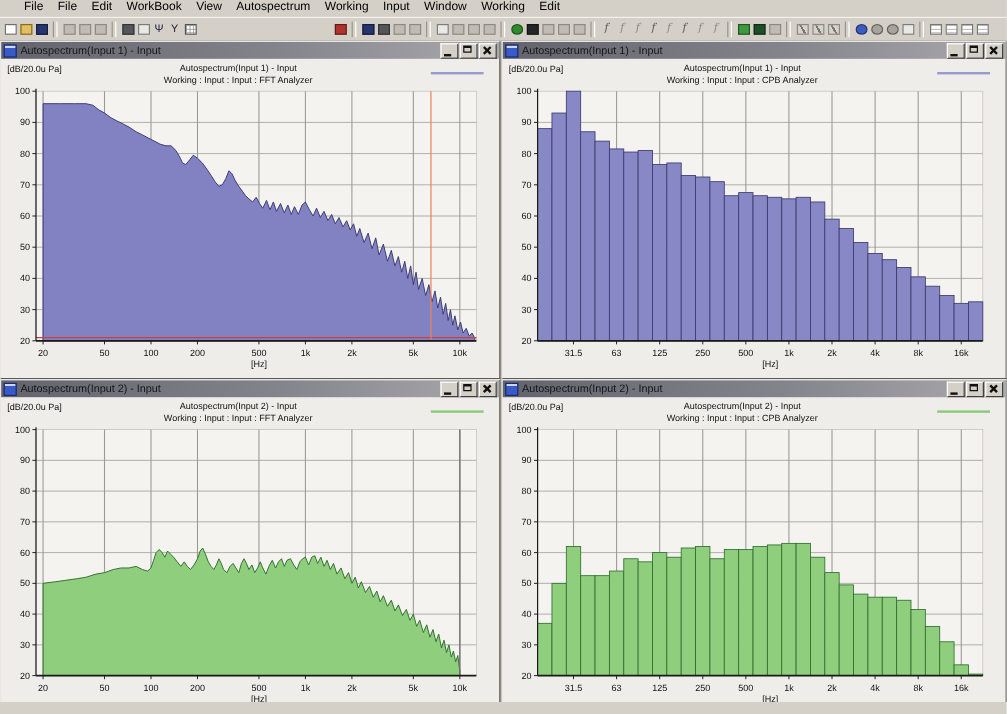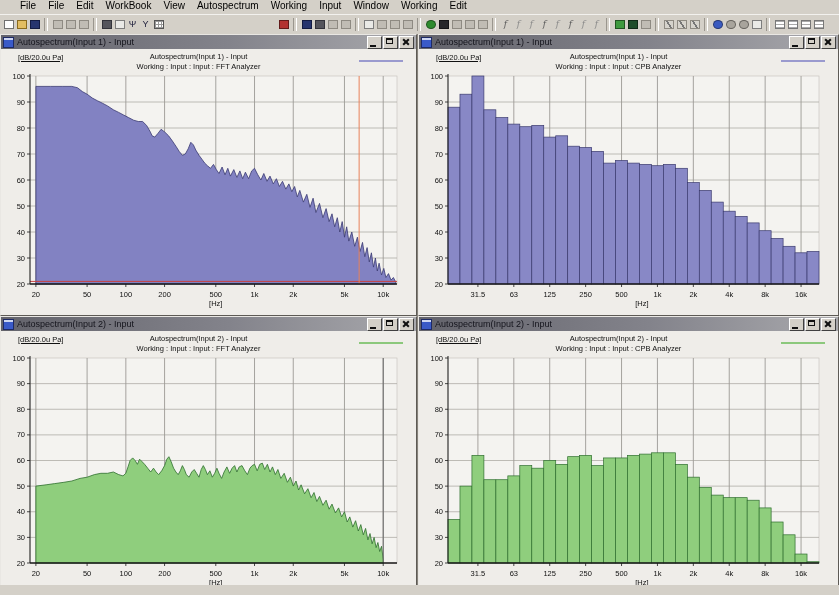--- a/index.html
+++ b/index.html
@@ -48,21 +48,21 @@
     background-image:linear-gradient(#cdd6f2 2px,transparent 2px);}
   .wtitle{font-size:9px;color:#14141c;flex:1 1 auto;white-space:nowrap;overflow:hidden;}
   .wbtns{display:flex;gap:1px;flex:0 0 auto;}
   .wbtn{width:13px;height:11px;background:#d4d0c8;border:1px solid;border-color:#fff #404040 #404040 #fff;position:relative;}
   .wbtn.min i{position:absolute;left:2px;bottom:1px;width:6px;height:2px;background:#111;}
   .wbtn.max i{position:absolute;left:2px;top:1px;width:7px;height:6px;border:1px solid #111;border-top-width:2px;box-sizing:border-box;}
   .wbtn.cls i{position:absolute;left:5px;top:1px;width:2px;height:8px;background:#111;}
   .wbtn.cls i.x1{transform:rotate(45deg);}
   .wbtn.cls i.x2{transform:rotate(-45deg);}
   .chartarea{position:absolute;top:15px;left:1px;right:1px;bottom:1px;background:#efede9;}
-  .dblabel{position:absolute;top:3px;left:16px;font-size:7.5px;color:#111;text-decoration:underline;}
+  .dblabel{position:absolute;top:3px;left:4px;font-size:7.5px;color:#111;}
   .ctitle{position:absolute;top:2px;left:40px;right:60px;text-align:center;font-size:7.5px;line-height:1.3;color:#111;}
   .legend{position:absolute;top:10px;right:12px;width:44px;height:2px;background:#999;}
   .plot{position:absolute;top:23px;left:2px;right:2px;bottom:0;}
   svg text{font-family:"Liberation Sans",sans-serif;}
 </style>
 </head>
 <body>
 
 <div id="screen">
 

